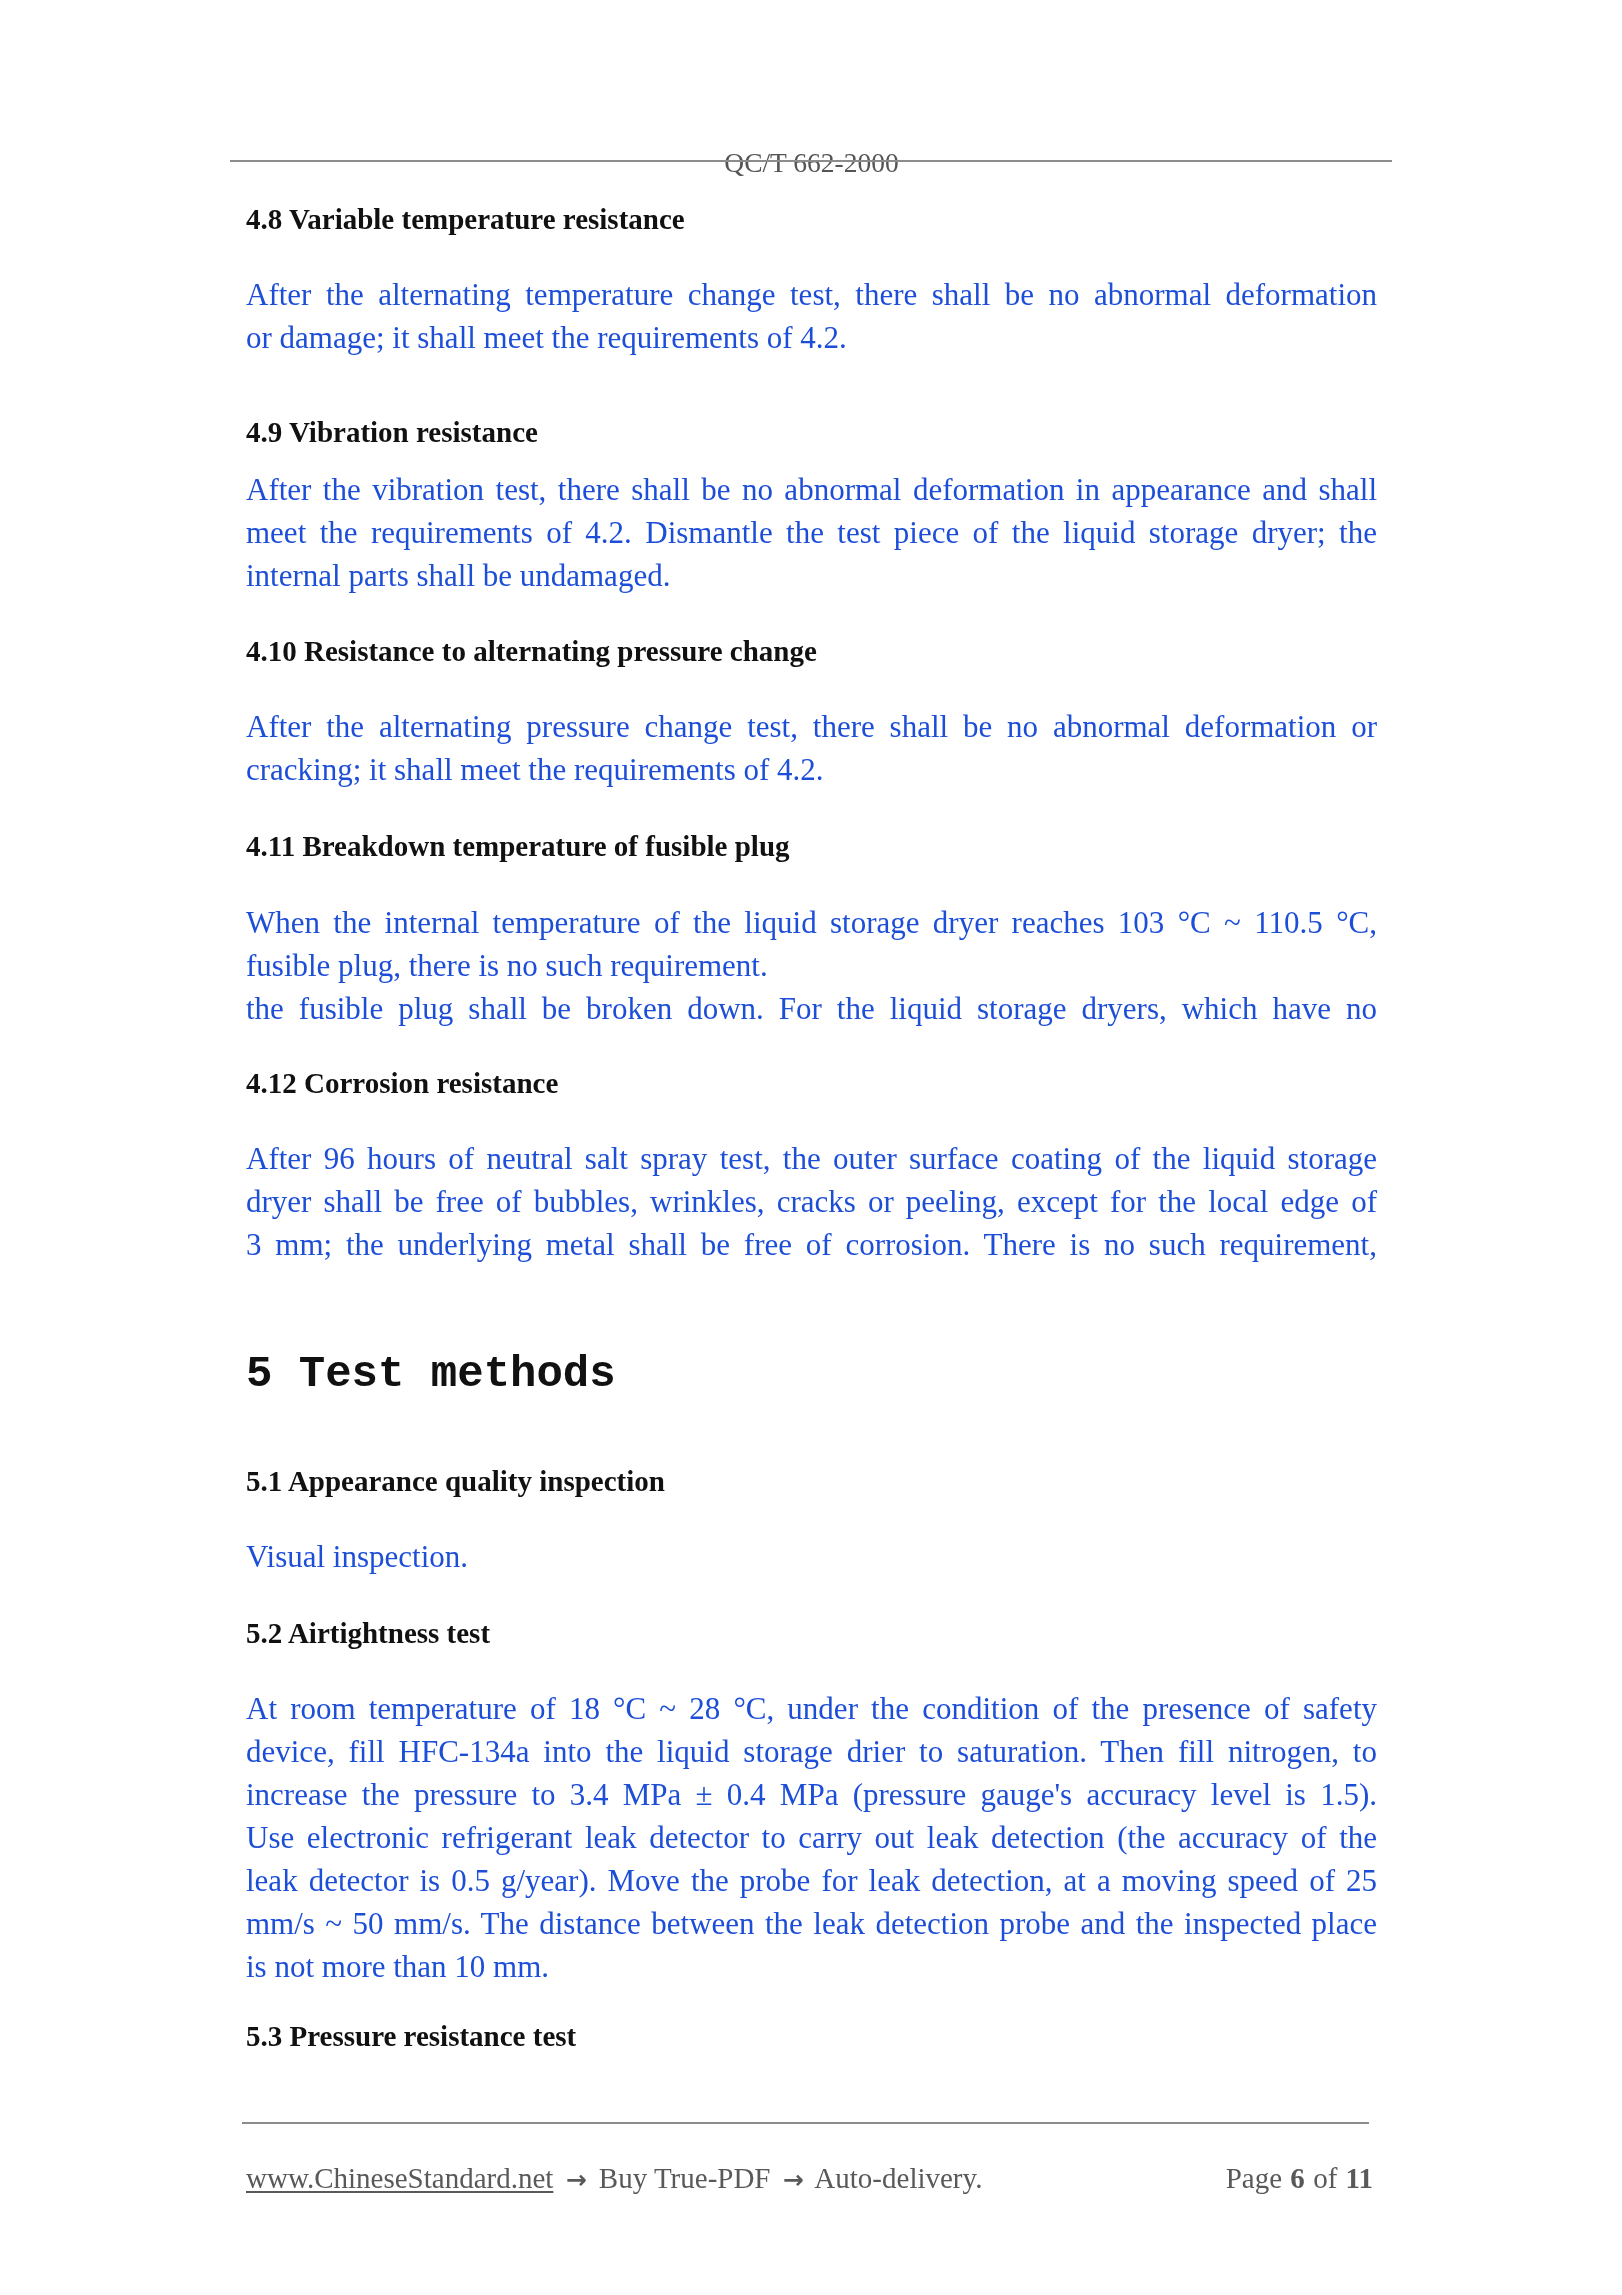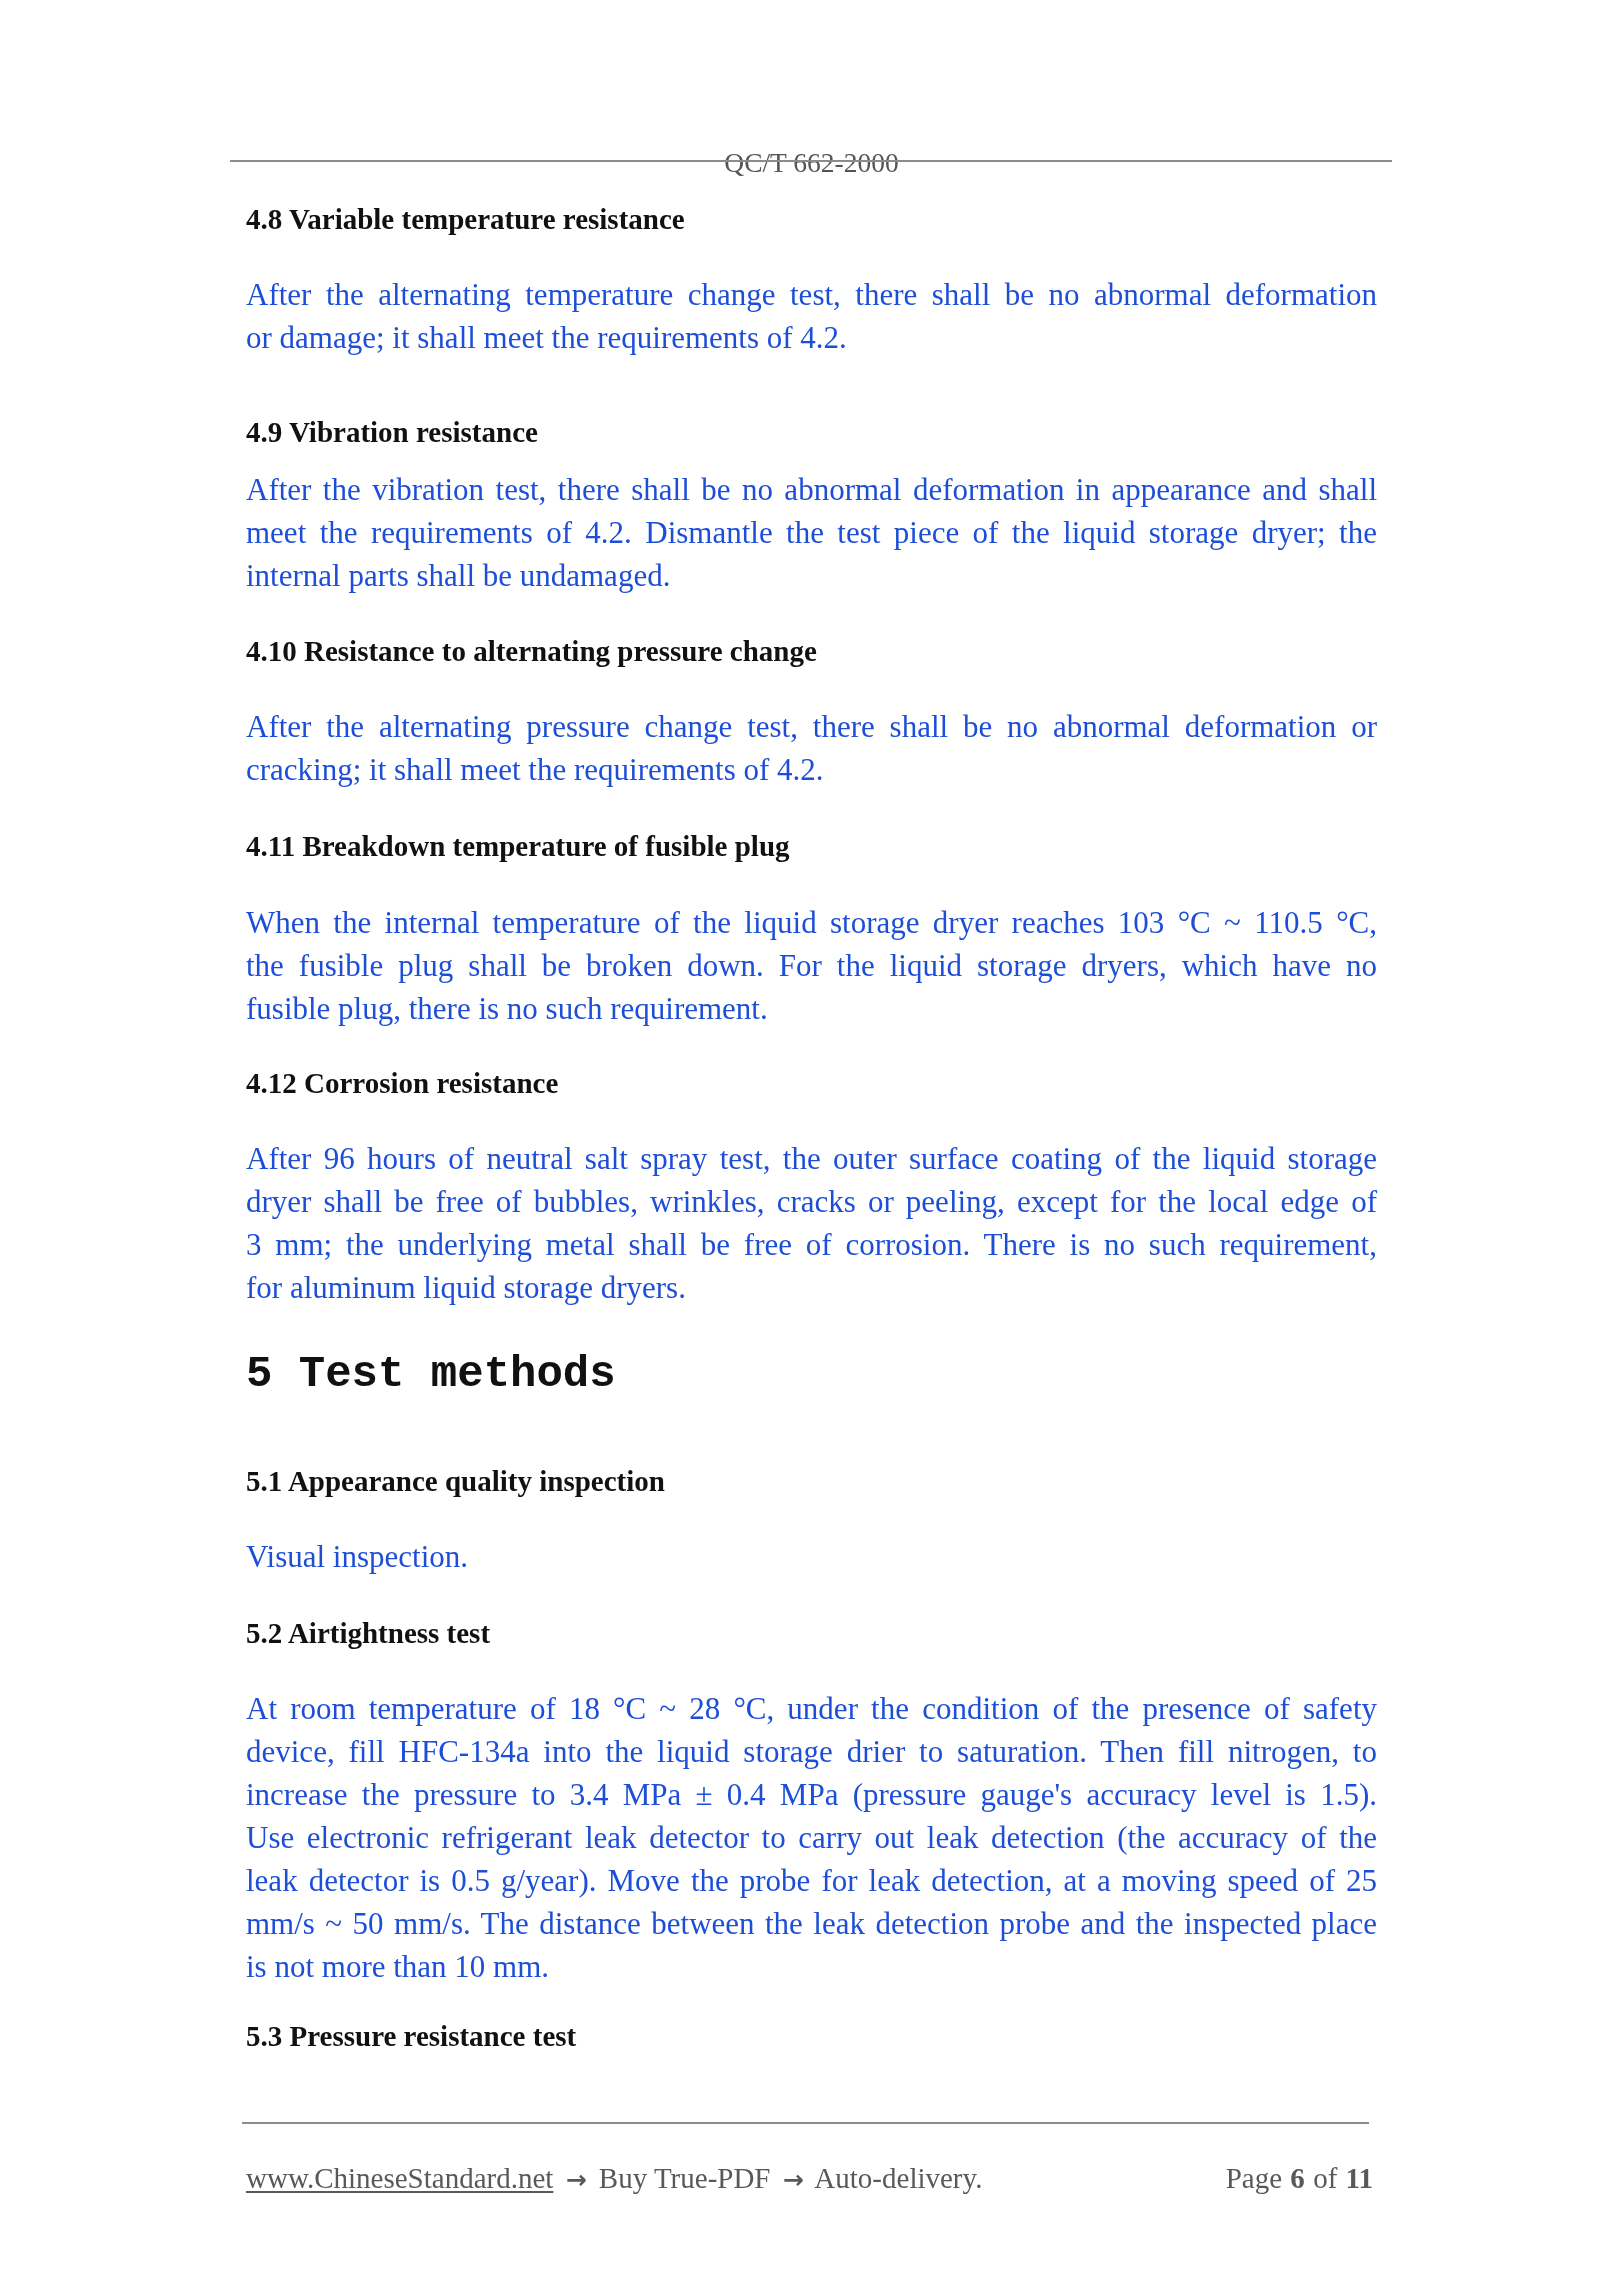--- a/index.html
+++ b/index.html
@@ -146,30 +146,29 @@
 
   <div class="block h3" style="top:635px">4.10 Resistance to alternating pressure change</div>
   <div class="block para" style="top:705px">
     <span class="line">After the alternating pressure change test, there shall be no abnormal deformation or</span>
     <span class="line last">cracking; it shall meet the requirements of 4.2.</span>
   </div>
 
   <div class="block h3" style="top:830px">4.11 Breakdown temperature of fusible plug</div>
   <div class="block para" style="top:901px">
     <span class="line">When the internal temperature of the liquid storage dryer reaches 103 °C ~ 110.5 °C,</span>
+    <span class="line last">fusible plug, there is no such requirement.</span>
     <span class="line">the fusible plug shall be broken down. For the liquid storage dryers, which have no</span>
-    <span class="line last">fusible plug, there is no such requirement.</span>
   </div>
 
   <div class="block h3" style="top:1067px">4.12 Corrosion resistance</div>
   <div class="block para" style="top:1137px">
     <span class="line">After 96 hours of neutral salt spray test, the outer surface coating of the liquid storage</span>
     <span class="line">dryer shall be free of bubbles, wrinkles, cracks or peeling, except for the local edge of</span>
     <span class="line">3 mm; the underlying metal shall be free of corrosion. There is no such requirement,</span>
-    <span class="line last">for aluminum liquid storage dryers.</span>
   </div>
 
   <div class="block h2" style="top:1349px">5 Test methods</div>
 
   <div class="block h3" style="top:1465px">5.1 Appearance quality inspection</div>
   <div class="block para" style="top:1535px">
     <span class="line last">Visual inspection.</span>
   </div>
 
   <div class="block h3" style="top:1617px">5.2 Airtightness test</div>

